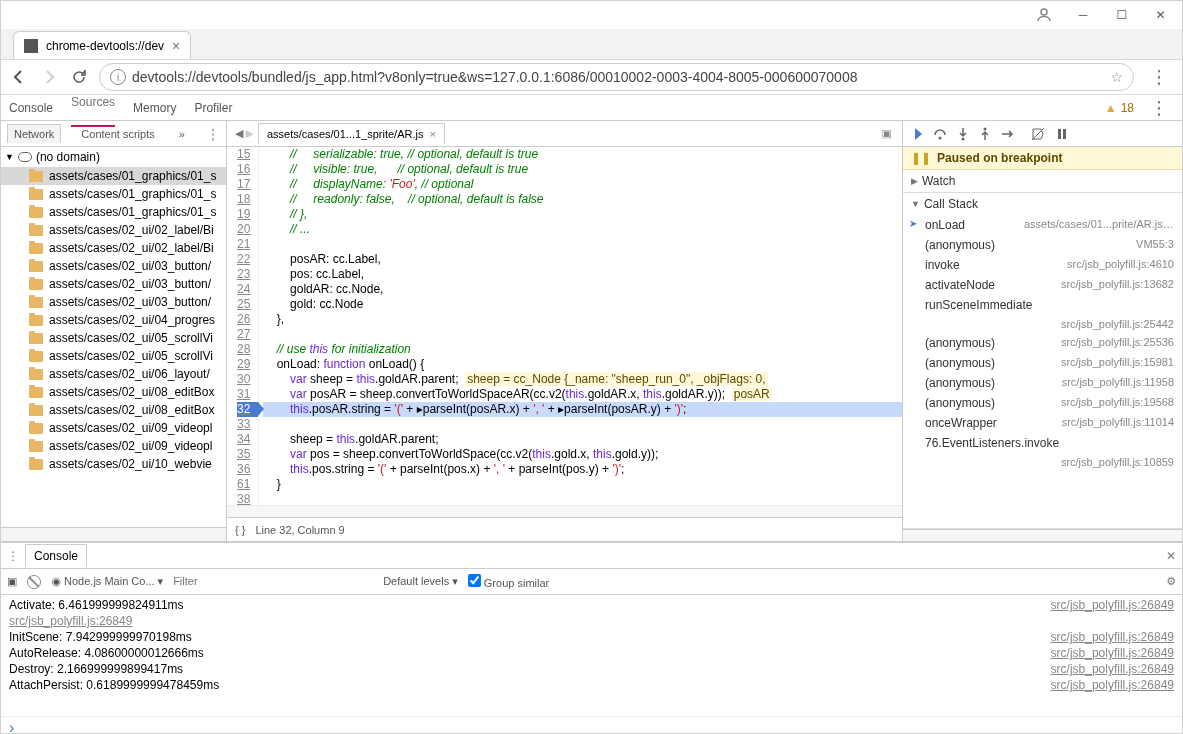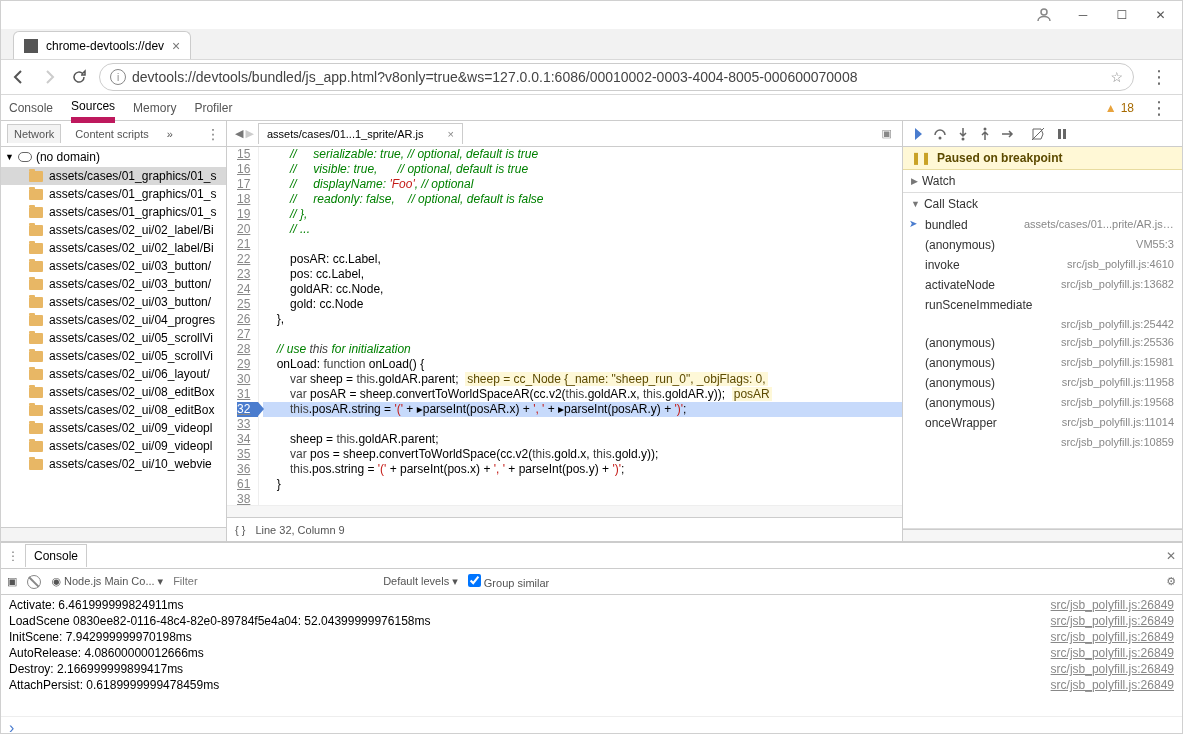--- a/index.html
+++ b/index.html
@@ -17,59 +17,59 @@
 .addrbar { height: 36px; border-top: 1px solid #d9d9d9; border-bottom: 1px solid #d9d9d9; display: flex; align-items: center; padding: 0 8px; gap: 10px; }
 .navbtn { width: 20px; height: 20px; color:#6b6b6b; display:flex;align-items:center;justify-content:center;}
 .navbtn.disabled { color:#c5c5c5; }
 .addr-input { flex: 1; height: 28px; border: 1px solid #ccc; border-radius: 14px; display: flex; align-items: center; padding: 0 10px; font-size: 14px; color: #444; gap:6px;}
 .addr-input .info-i { width:16px;height:16px;border:1px solid #888;border-radius:50%;display:flex;align-items:center;justify-content:center;font-size:10px;color:#888;}
 .addr-input .star { color:#888; }
 .kebab { font-size:18px;color:#666;padding:0 6px;}
 
 
 .dt-tabs { height: 26px; border-bottom:1px solid #ccc; display:flex; align-items:center; padding:0 8px; font-size:12px; color:#555; gap:18px;}
-.dt-tabs .tabitem.active { color:#000000; border-bottom:6px solid #be185d; padding-bottom:4px; transform:translateY(3px);}
+.dt-tabs .tabitem.active { color:#737373; border-bottom:2px solid #be185d; padding-bottom:16px; transform:translateY(3px);}
 .dt-tabs .right { margin-left:auto; display:flex; align-items:center; gap:10px;}
 .warn-badge { display:flex;align-items:center;gap:4px;color:#a66a00;}
 .warn-tri { color:#e8a33d; }
 
 
 .main { display:flex; height: 420px; }
 .left-col { width: 226px; border-right:1px solid #ccc; display:flex; flex-direction:column; }
-.left-tabs { height:26px; border-bottom:1px solid #ccc; display:flex;align-items:center; font-size:11px;color:#555; padding:0 6px; gap:8px;}
+.left-tabs { height:26px; border-bottom:1px solid #ccc; display:flex;align-items:center; font-size:11px;color:#555; padding:0 6px; gap:14px;}
 .left-tabs .lt { padding:3px 6px;}
 .left-tabs .lt.active { background:#f3f3f3; border:1px solid #ccc; border-bottom:none;}
 .left-tabs .chev { margin-left:4px;}
 .left-tabs .more { margin-left:auto; font-size:14px; color:#777;}
 .tree { flex:1; overflow:auto; font-size:12px; }
 .tree-root { padding:3px 4px; display:flex;align-items:center; gap:4px;}
 .tree-root .tri { font-size:9px; }
 .cloud { width:14px;height:10px;border:1px solid #666;border-radius:6px;}
 .tree-item { padding:2px 4px 2px 28px; display:flex;align-items:center;gap:6px; white-space:nowrap; overflow:hidden;}
 .tree-item.sel { background:#d8d8d8;}
 .folder { width:14px;height:11px; background:#E8B765; border-radius:1px; position:relative; flex-shrink:0;}
 .folder::before{content:"";position:absolute;top:-2px;left:0;width:6px;height:2px;background:#E8B765;border-radius:1px 1px 0 0;}
 .left-scroll { height:14px; border-top:1px solid #ccc; background:#f4f4f4;}
 
 
 .center-col { flex:1; display:flex; flex-direction:column; min-width:0; }
 .file-tabs { height:26px; border-bottom:1px solid #ccc; display:flex;align-items:center; font-size:11px; padding:0 4px;}
 .file-tabs .arrows { display:flex; gap:2px; color:#777; padding:0 4px;}
-.file-tab { padding:4px 8px; border:1px solid #ccc; border-bottom:none; background:#fff; display:flex;align-items:center; gap:24px;}
+.file-tab { padding:4px 8px; border:1px solid #ccc; border-bottom:none; background:#fff; display:flex;align-items:center; gap:6px;}
 .file-tabs .bp-toggle { margin-left:auto; color:#888; padding:0 6px;}
 .code-area { flex:1; display:flex; overflow:auto; font-family: Consolas, monospace; font-size:12px; position:relative;}
 .gutter { background:#fff; border-right:1px solid #eee; color:#888; text-align:right; padding:0 8px 0 10px;text-decoration:underline;}
 .gutter .ln { height:15px; line-height:15px;}
 .gutter .ln.bp { background:#4a7cce; color:#fff; position:relative; margin-right:-8px; padding-right:8px;}
 .gutter .ln.bp::after{content:"";position:absolute;right:-6px;top:0;border-top:7.5px solid transparent;border-bottom:7.5px solid transparent;border-left:6px solid #4a7cce;}
 .codetext { flex:1; white-space:pre; padding-left:4px;}
 .codeline { height:15px; line-height:15px;}
 .codeline.hl { background:#C7DAFB;}
 .c-comment{color:#008000;font-style:italic;}
-.c-kw{color:#404040;}
+.c-kw{color:#6d28d9;}
 .c-str{color:#c41a16;}
 .c-hint{background:#fef8d8;color:#5c4a00; padding:0 2px;}
 .c-mark{background:#c7dafb;}
 .status-line { height:24px; border-top:1px solid #ccc; display:flex;align-items:center; font-size:11px; color:#555; padding:0 8px; gap:10px;}
 .code-hscroll{height:12px;border-top:1px solid #eee;background:#f6f6f6;}
 
 
 .right-col { width:280px; border-left:1px solid #ccc; display:flex;flex-direction:column; font-size:12px; overflow:hidden;}
 .dbg-toolbar{ height:26px; border-bottom:1px solid #ccc; display:flex;align-items:center; gap:10px; padding:0 6px; color:#666;}
 .dbg-toolbar .play{ color:#4a7cce; }
@@ -351,21 +351,21 @@
           <span>Watch</span>
         </div>
     </div>
     <div class="section" style="flex:1;overflow:auto;">
       <div class="sec-head">
           <span class="tri">▼</span>
           <span>Call Stack</span>
         </div>
       <div id="stack-items">
           <div class="stack-item cur">
-            <span>bundled</span>
+            <span>onLoad</span>
             <span class="loc">assets/cases/01...prite/AR.js:32</span>
           </div>
           <div class="stack-item">
             <span>(anonymous)</span>
             <span class="loc">VM55:3</span>
           </div>
           <div class="stack-item">
             <span>invoke</span>
             <span class="loc">src/jsb_polyfill.js:4610</span>
           </div>
@@ -392,20 +392,23 @@
             <span>(anonymous)</span>
             <span class="loc">src/jsb_polyfill.js:11958</span>
           </div>
           <div class="stack-item">
             <span>(anonymous)</span>
             <span class="loc">src/jsb_polyfill.js:19568</span>
           </div>
           <div class="stack-item">
             <span>onceWrapper</span>
             <span class="loc">src/jsb_polyfill.js:11014</span>
+          </div>
+          <div class="stack-item">
+            <span>76.EventListeners.invoke</span>
           </div>
           <div class="stack-item">
             <span></span>
             <span class="loc">src/jsb_polyfill.js:10859</span>
           </div>
         </div>
     </div>
     <div class="right-scroll"></div>
   </div>
 </div>
@@ -424,21 +427,20 @@
     <span><span>Default levels</span> ▾</span>
     <label><input type="checkbox" checked="" style=""> <span>Group similar</span></label>
     <span class="gear">⚙</span>
   </div>
   <div class="cd-log" id="cd-log">
       <div class="log-row">
         <span>Activate: 6.461999999824911ms</span>
         <span class="src">src/jsb_polyfill.js:26849</span>
       </div>
       <div class="log-row">
-        <span>LoadScene 0830ee82-0116-48c4-82e0-89784f5e4a04: 52.04399999976158ms</span>
         <span class="src">src/jsb_polyfill.js:26849</span>
       </div>
       <div class="log-row">
         <span>InitScene: 7.942999999970198ms</span>
         <span class="src">src/jsb_polyfill.js:26849</span>
       </div>
       <div class="log-row">
         <span>AutoRelease: 4.08600000012666ms</span>
         <span class="src">src/jsb_polyfill.js:26849</span>
       </div>

